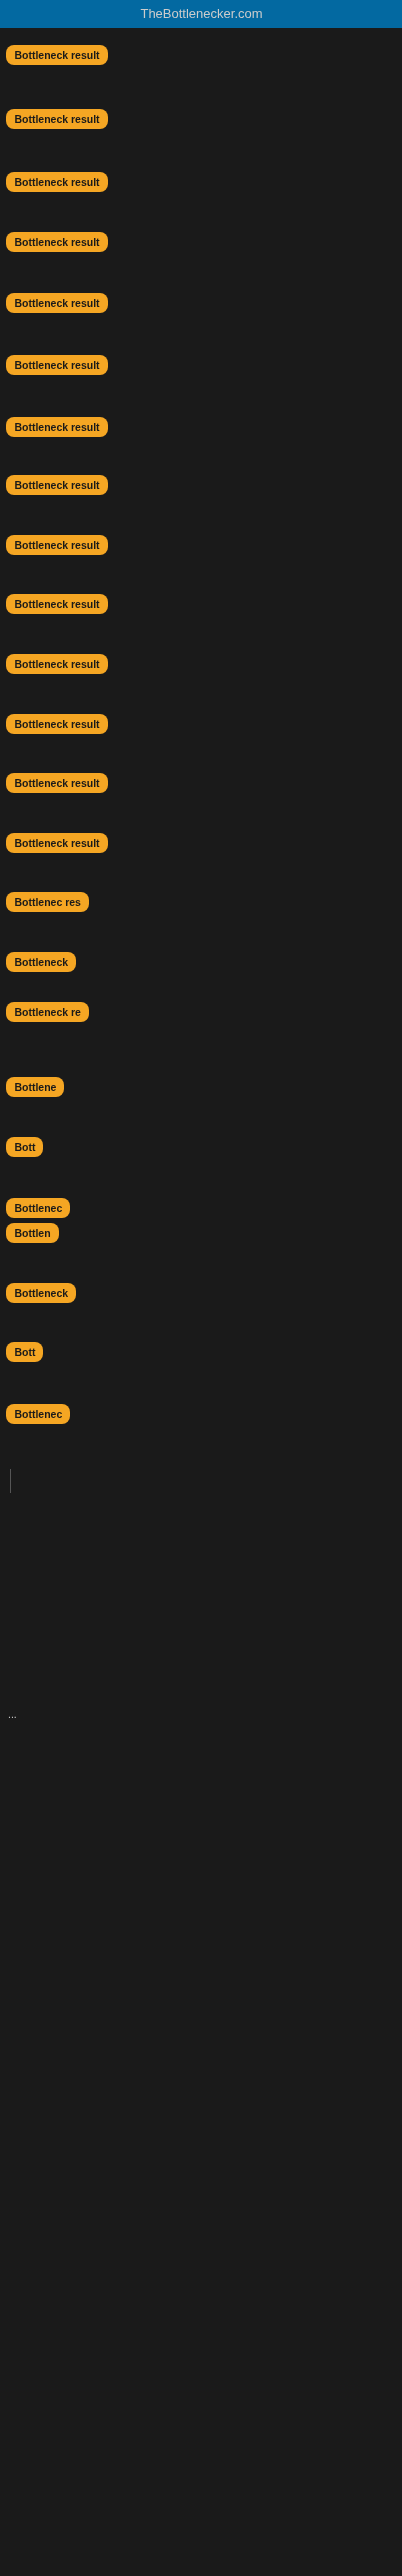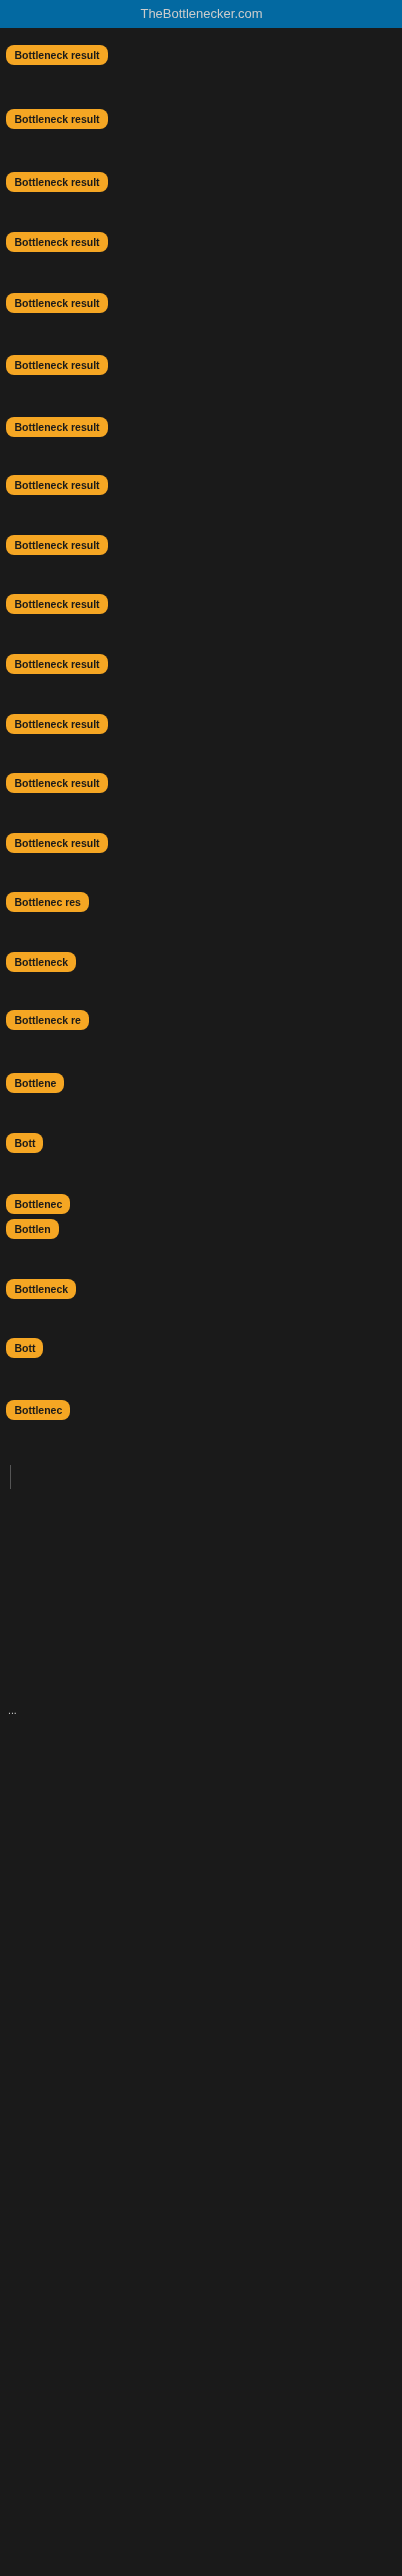--- a/index.html
+++ b/index.html
@@ -116,25 +116,25 @@
   </div>
 
   <div class="item-row" style="margin-top: 35px;">
     <span class="bottleneck-badge">Bottlenec res</span>
   </div>
 
   <div class="item-row" style="margin-top: 35px;">
     <span class="bottleneck-badge">Bottleneck</span>
   </div>
 
-  <div class="item-row" style="margin-top: 33px;">
+  <div class="item-row" style="margin-top: 25px;">
     <span class="bottleneck-badge">Bottleneck re</span>
   </div>
 
-  <div class="item-row" style="margin-top: 39px;">
+  <div class="item-row" style="margin-top: 51px;">
     <span class="bottleneck-badge">Bottlene</span>
   </div>
 
   <div class="item-row" style="margin-top: 35px;">
     <span class="bottleneck-badge">Bott</span>
   </div>
 
   <div class="item-row" style="margin-top: 37px;">
     <span class="bottleneck-badge">Bottlenec</span>
   </div>

